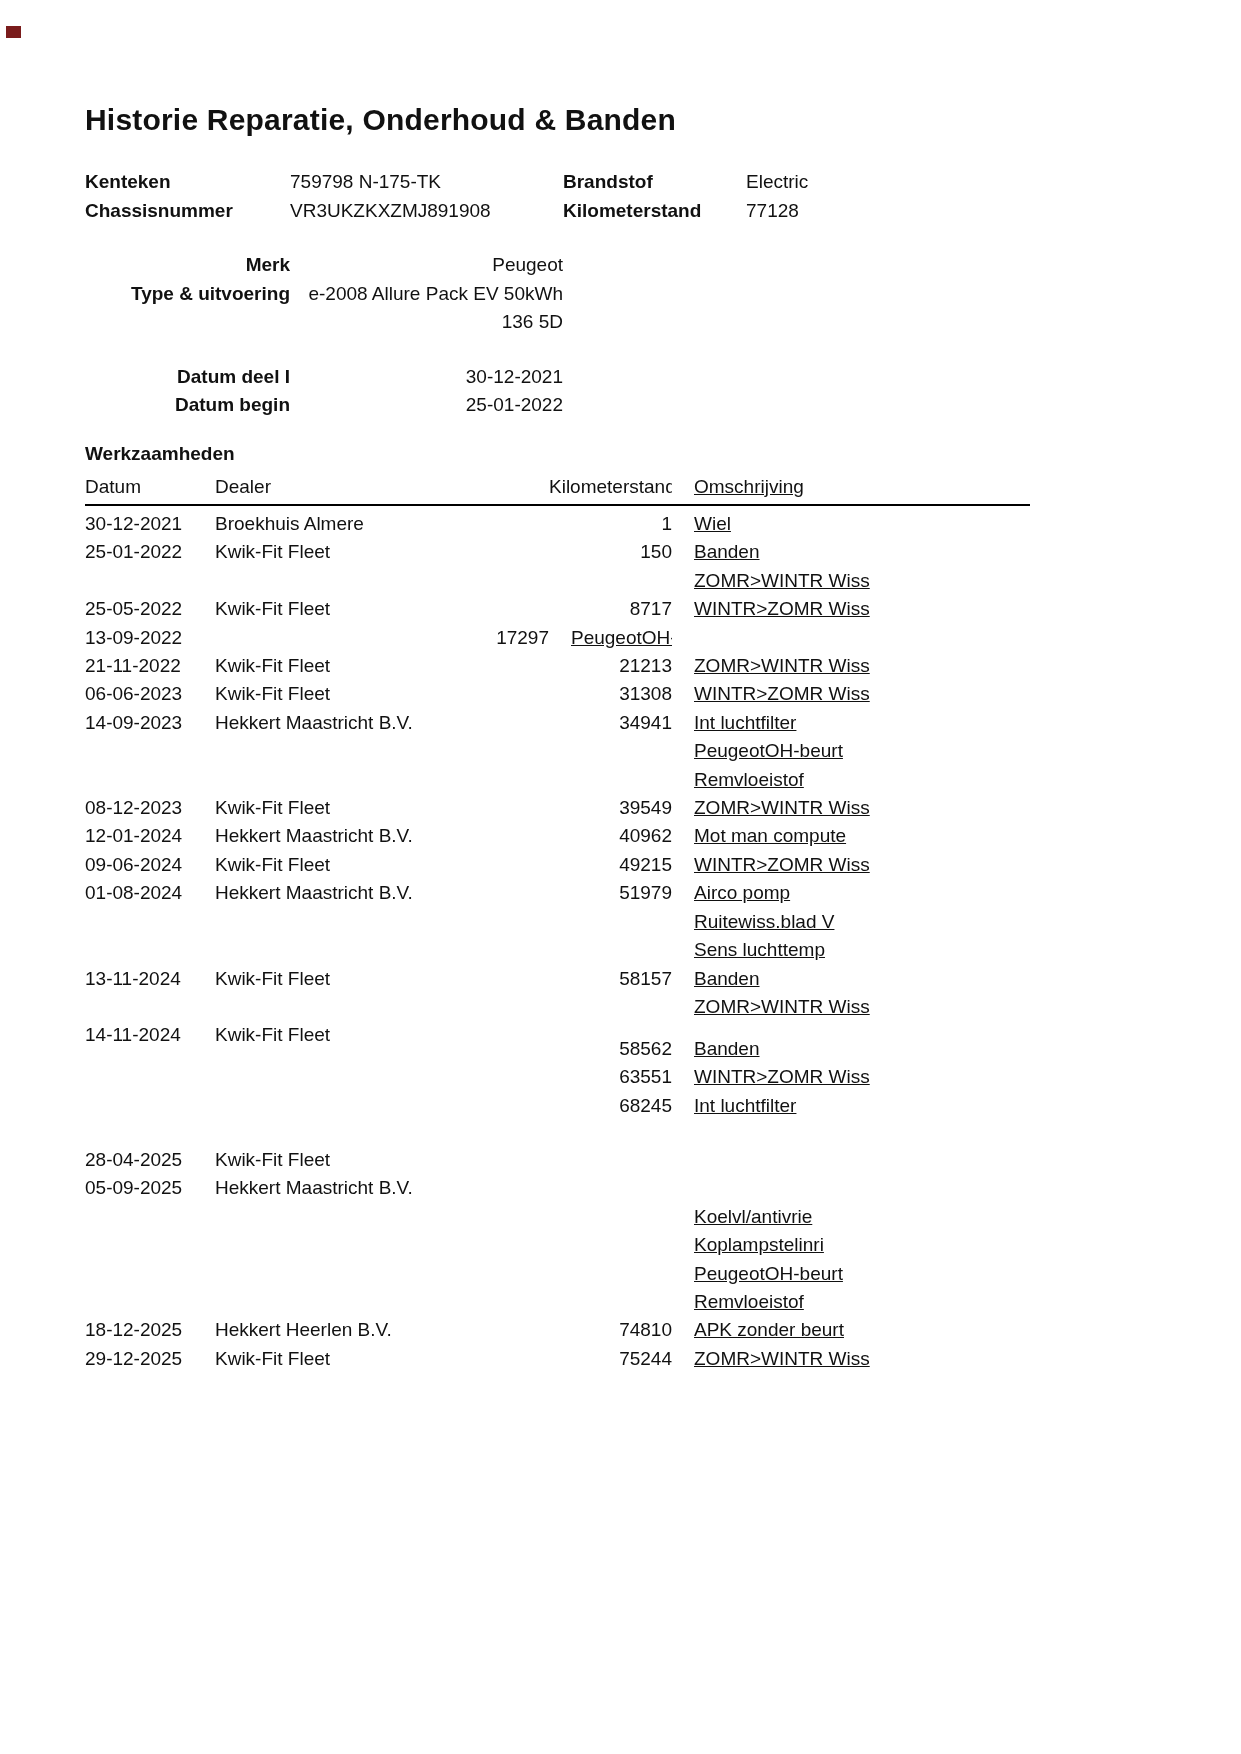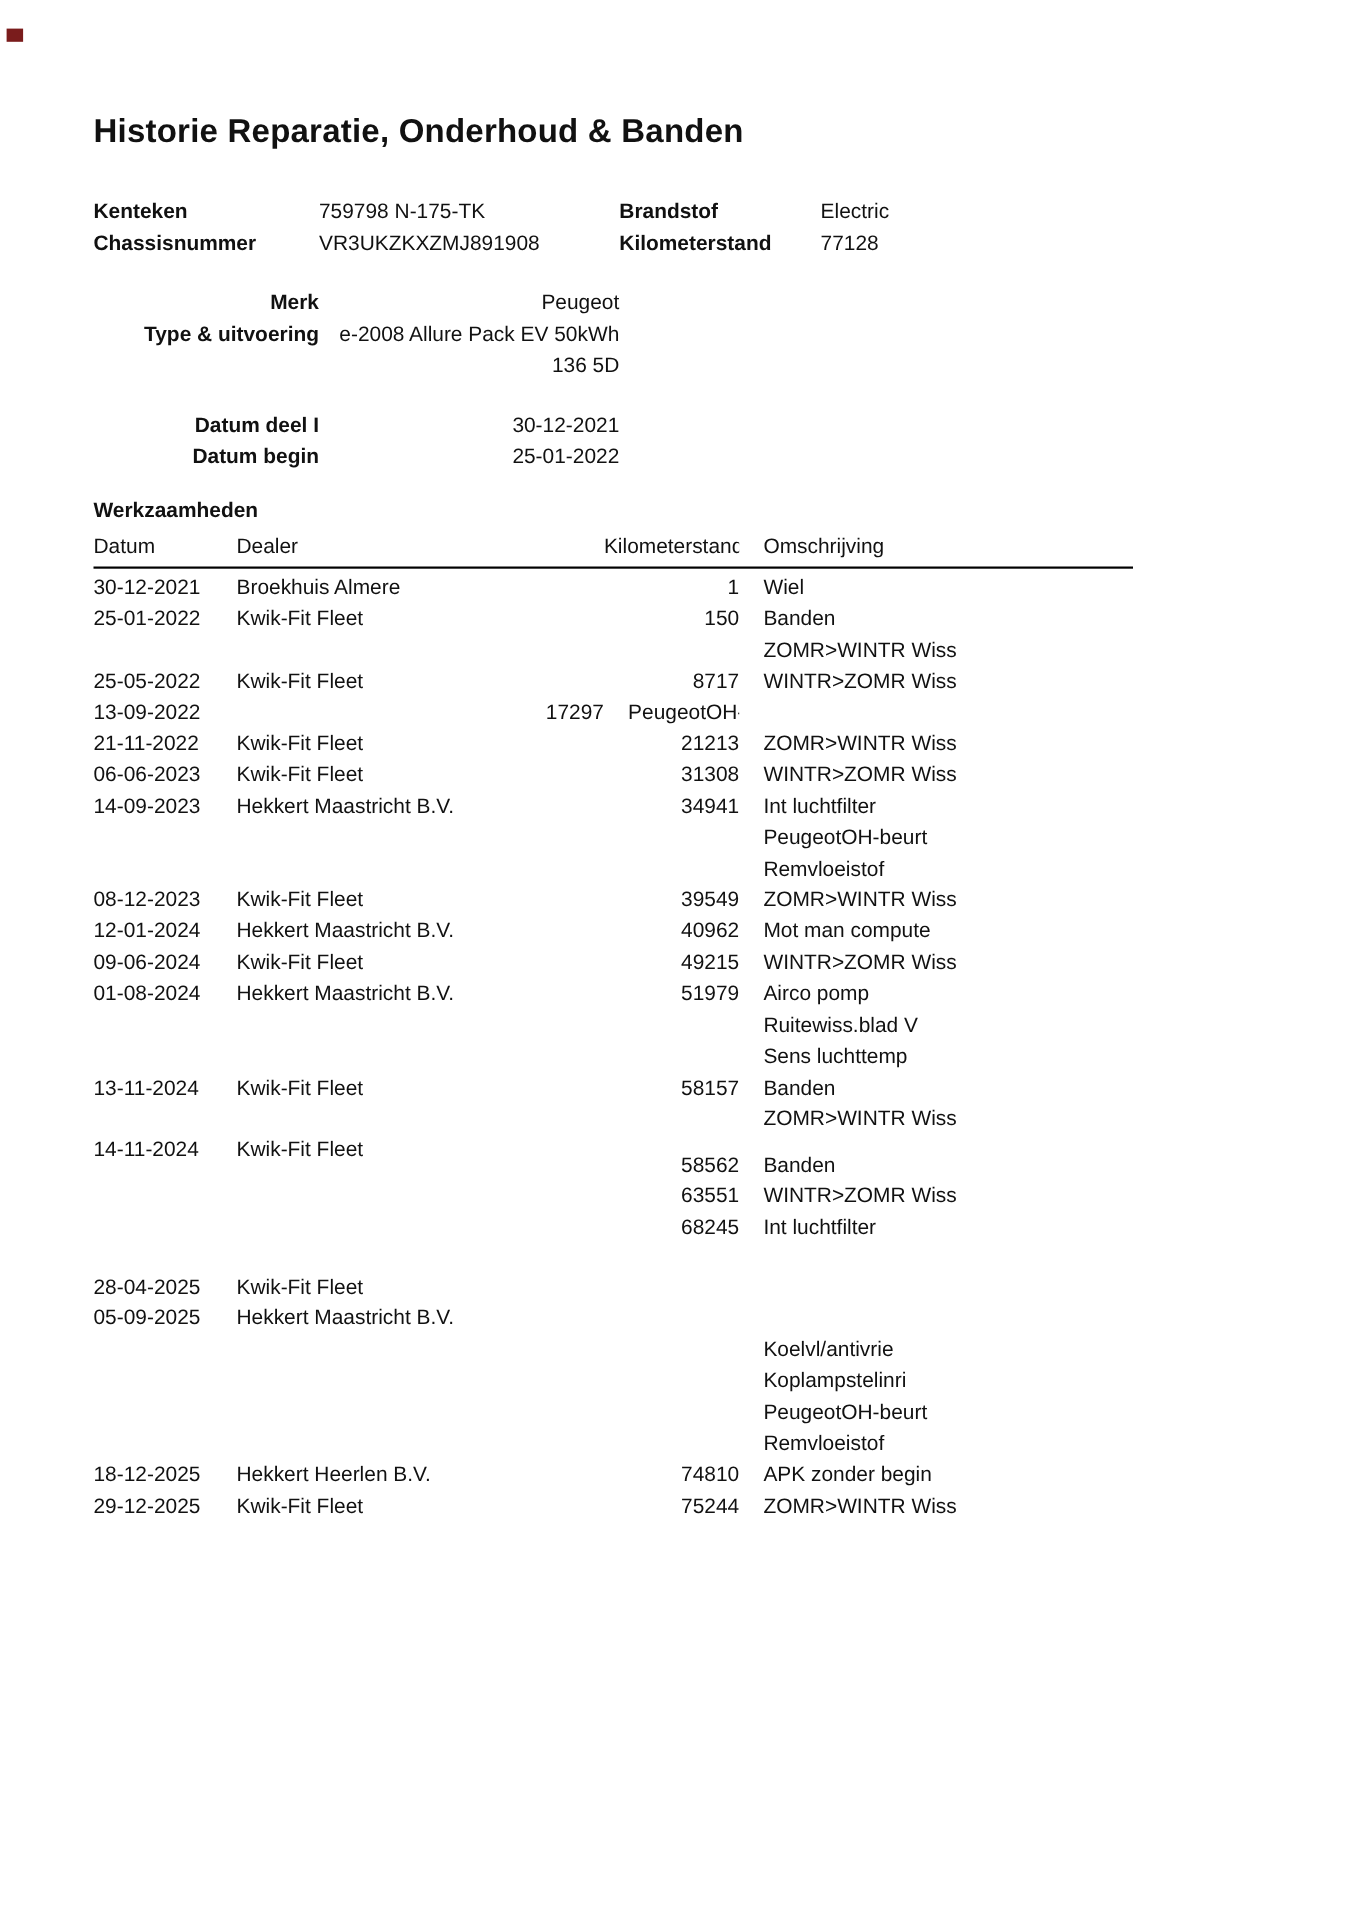--- a/index.html
+++ b/index.html
@@ -10,42 +10,42 @@
   }
   .corner-mark{position:absolute;left:6px;top:26px;width:15px;height:12px;}
   .page{padding:0 0 0 85px;}
   .title{
     font-size:30px;font-weight:bold;letter-spacing:0.2px;
     padding-top:101px;line-height:38px;margin:0;
   }
   
   .info-grid{
     display:grid;grid-template-columns:205px 273px 183px 1fr;
-    font-size:19px;line-height:28.5px;margin-top:40px;width:1100px;
+    font-size:19px;line-height:28.5px;margin-top:29px;width:1100px;
   }
   .info-grid.tight{margin-top:26px;text-align:right;}
   .lbl{font-weight:bold;}
   .val{font-weight:normal;}
   
   .section-title{font-size:19px;font-weight:bold;margin-top:20px;line-height:28.5px;}
   
   .work-table{width:945px;margin-top:5px;}
   .thead{
     display:grid;grid-template-columns:130px 334px 123px 1fr;
     font-size:19px;line-height:27px;padding-bottom:4px;
     border-bottom:2px solid #000;
   }
   .tbody{margin-top:4px;}
   .trow{
     display:grid;grid-template-columns:130px 334px 123px 1fr;
     font-size:19px;line-height:28.4px;
   }
   .tcell{white-space:nowrap;overflow:hidden;}
   .c-km,.h-km{text-align:right;}
-  .c-oms,.h-oms{padding-left:22px;}
+  .c-oms,.h-oms{padding-left:22px;text-decoration:underline;}
   .trow.pull-up{margin-top:-15px;}
   .trow.gap{margin-top:26px;}
 </style>
 </head>
 <body>
 
 <div class="corner-mark" style="background: rgb(122, 28, 28);"></div>
 
 <div class="page">
 
@@ -261,21 +261,21 @@
         <div class="trow">
           <span class="tcell c-datum"></span>
           <span class="tcell c-dealer"></span>
           <span class="tcell c-km"></span>
           <span class="tcell c-oms">Remvloeistof</span>
         </div>
         <div class="trow">
           <span class="tcell c-datum">18-12-2025</span>
           <span class="tcell c-dealer">Hekkert Heerlen B.V.</span>
           <span class="tcell c-km">74810</span>
-          <span class="tcell c-oms">APK zonder begin</span>
+          <span class="tcell c-oms">APK zonder beurt</span>
         </div>
         <div class="trow">
           <span class="tcell c-datum">29-12-2025</span>
           <span class="tcell c-dealer">Kwik-Fit Fleet</span>
           <span class="tcell c-km">75244</span>
           <span class="tcell c-oms">ZOMR&gt;WINTR Wiss</span>
         </div>
       </div>
   </div>
 

